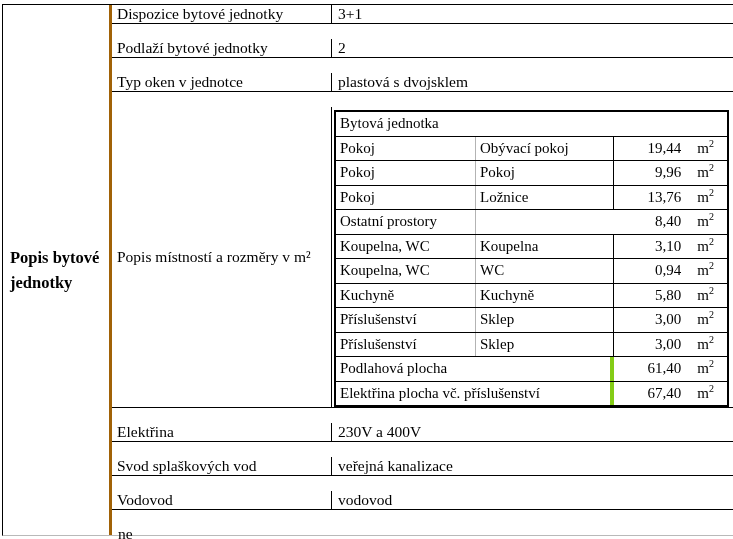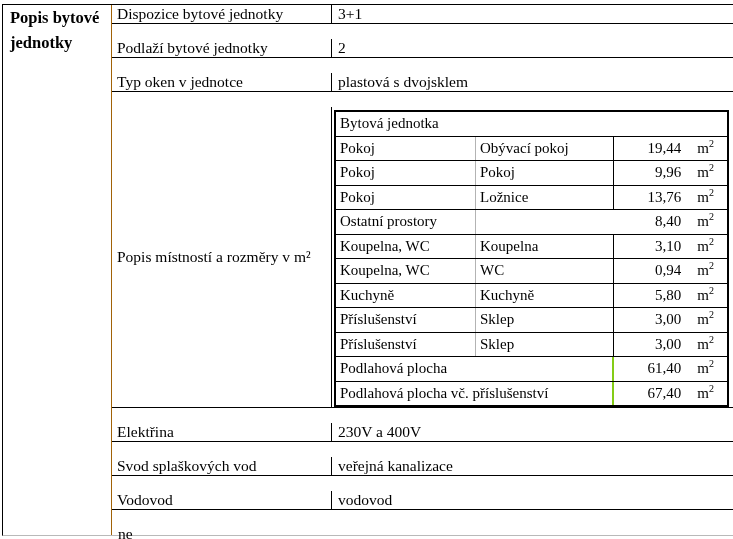--- a/index.html
+++ b/index.html
@@ -15,24 +15,24 @@
     left: 2px; top: 4px;
     width: 730px; height: 530px;
     border-top: 1px solid #000;
     border-left: 1px solid #000;
     border-bottom: 1px solid #b9b9b9;
     display: flex;
     box-sizing: content-box;
   }
   .col-head {
     width: 109px;
-    border-right: 1px solid #a16207;
-    box-sizing: border-box;
-    display: flex;
-    align-items: flex-start;
+    border-right: 3px solid #a16207;
+    box-sizing: border-box;
+    display: flex;
+    align-items: center;
     padding-left: 7px;
   }
   .col-head-text {
     font-weight: bold;
     font-size: 16.5px;
     line-height: 25px;
     padding-right: 6px;
   }
   .rows { flex: 1; display: flex; flex-direction: column; gap: 15px; }
   .orow {
@@ -86,21 +86,21 @@
     align-items: center;
     padding-left: 4px;
     min-width: 0;
     overflow: hidden;
     white-space: nowrap;
     text-align: center;
   }
   .ic1 { width: 140px; border-right: 1px solid #b3b3b3; }
   .ic2 { width: 138px; border-right: 1px solid #000; }
   .ic3 { flex: 1; justify-content: flex-end; padding-right: 13px; padding-left: 0; }
-  .imerge { width: 278px; border-right: 2px solid #84cc16; }
+  .imerge { width: 278px; border-right: 4px solid #84cc16; }
   .ihead { flex: 1; }
   .unit { margin-left: 16px; white-space: nowrap; }
   sup { font-size: 10px; line-height: 0; }
 </style>
 </head>
 <body>
 
 <div class="outer">
 
   <div class="col-head">
@@ -216,21 +216,21 @@
 
           <div class="irow">
             <div class="ic imerge">Podlahová plocha</div>
             <div class="ic ic3">
                 <span>61,40</span>
                 <span class="unit"><span>m</span><sup>2</sup></span>
               </div>
           </div>
 
           <div class="irow">
-            <div class="ic imerge">Podlahová plocha vč. příslušenství</div>
+            <div class="ic imerge">Elektřina plocha vč. příslušenství</div>
             <div class="ic ic3">
                 <span>67,40</span>
                 <span class="unit"><span>m</span><sup>2</sup></span>
               </div>
           </div>
 
         </div>
 
       </div>
     </div>

